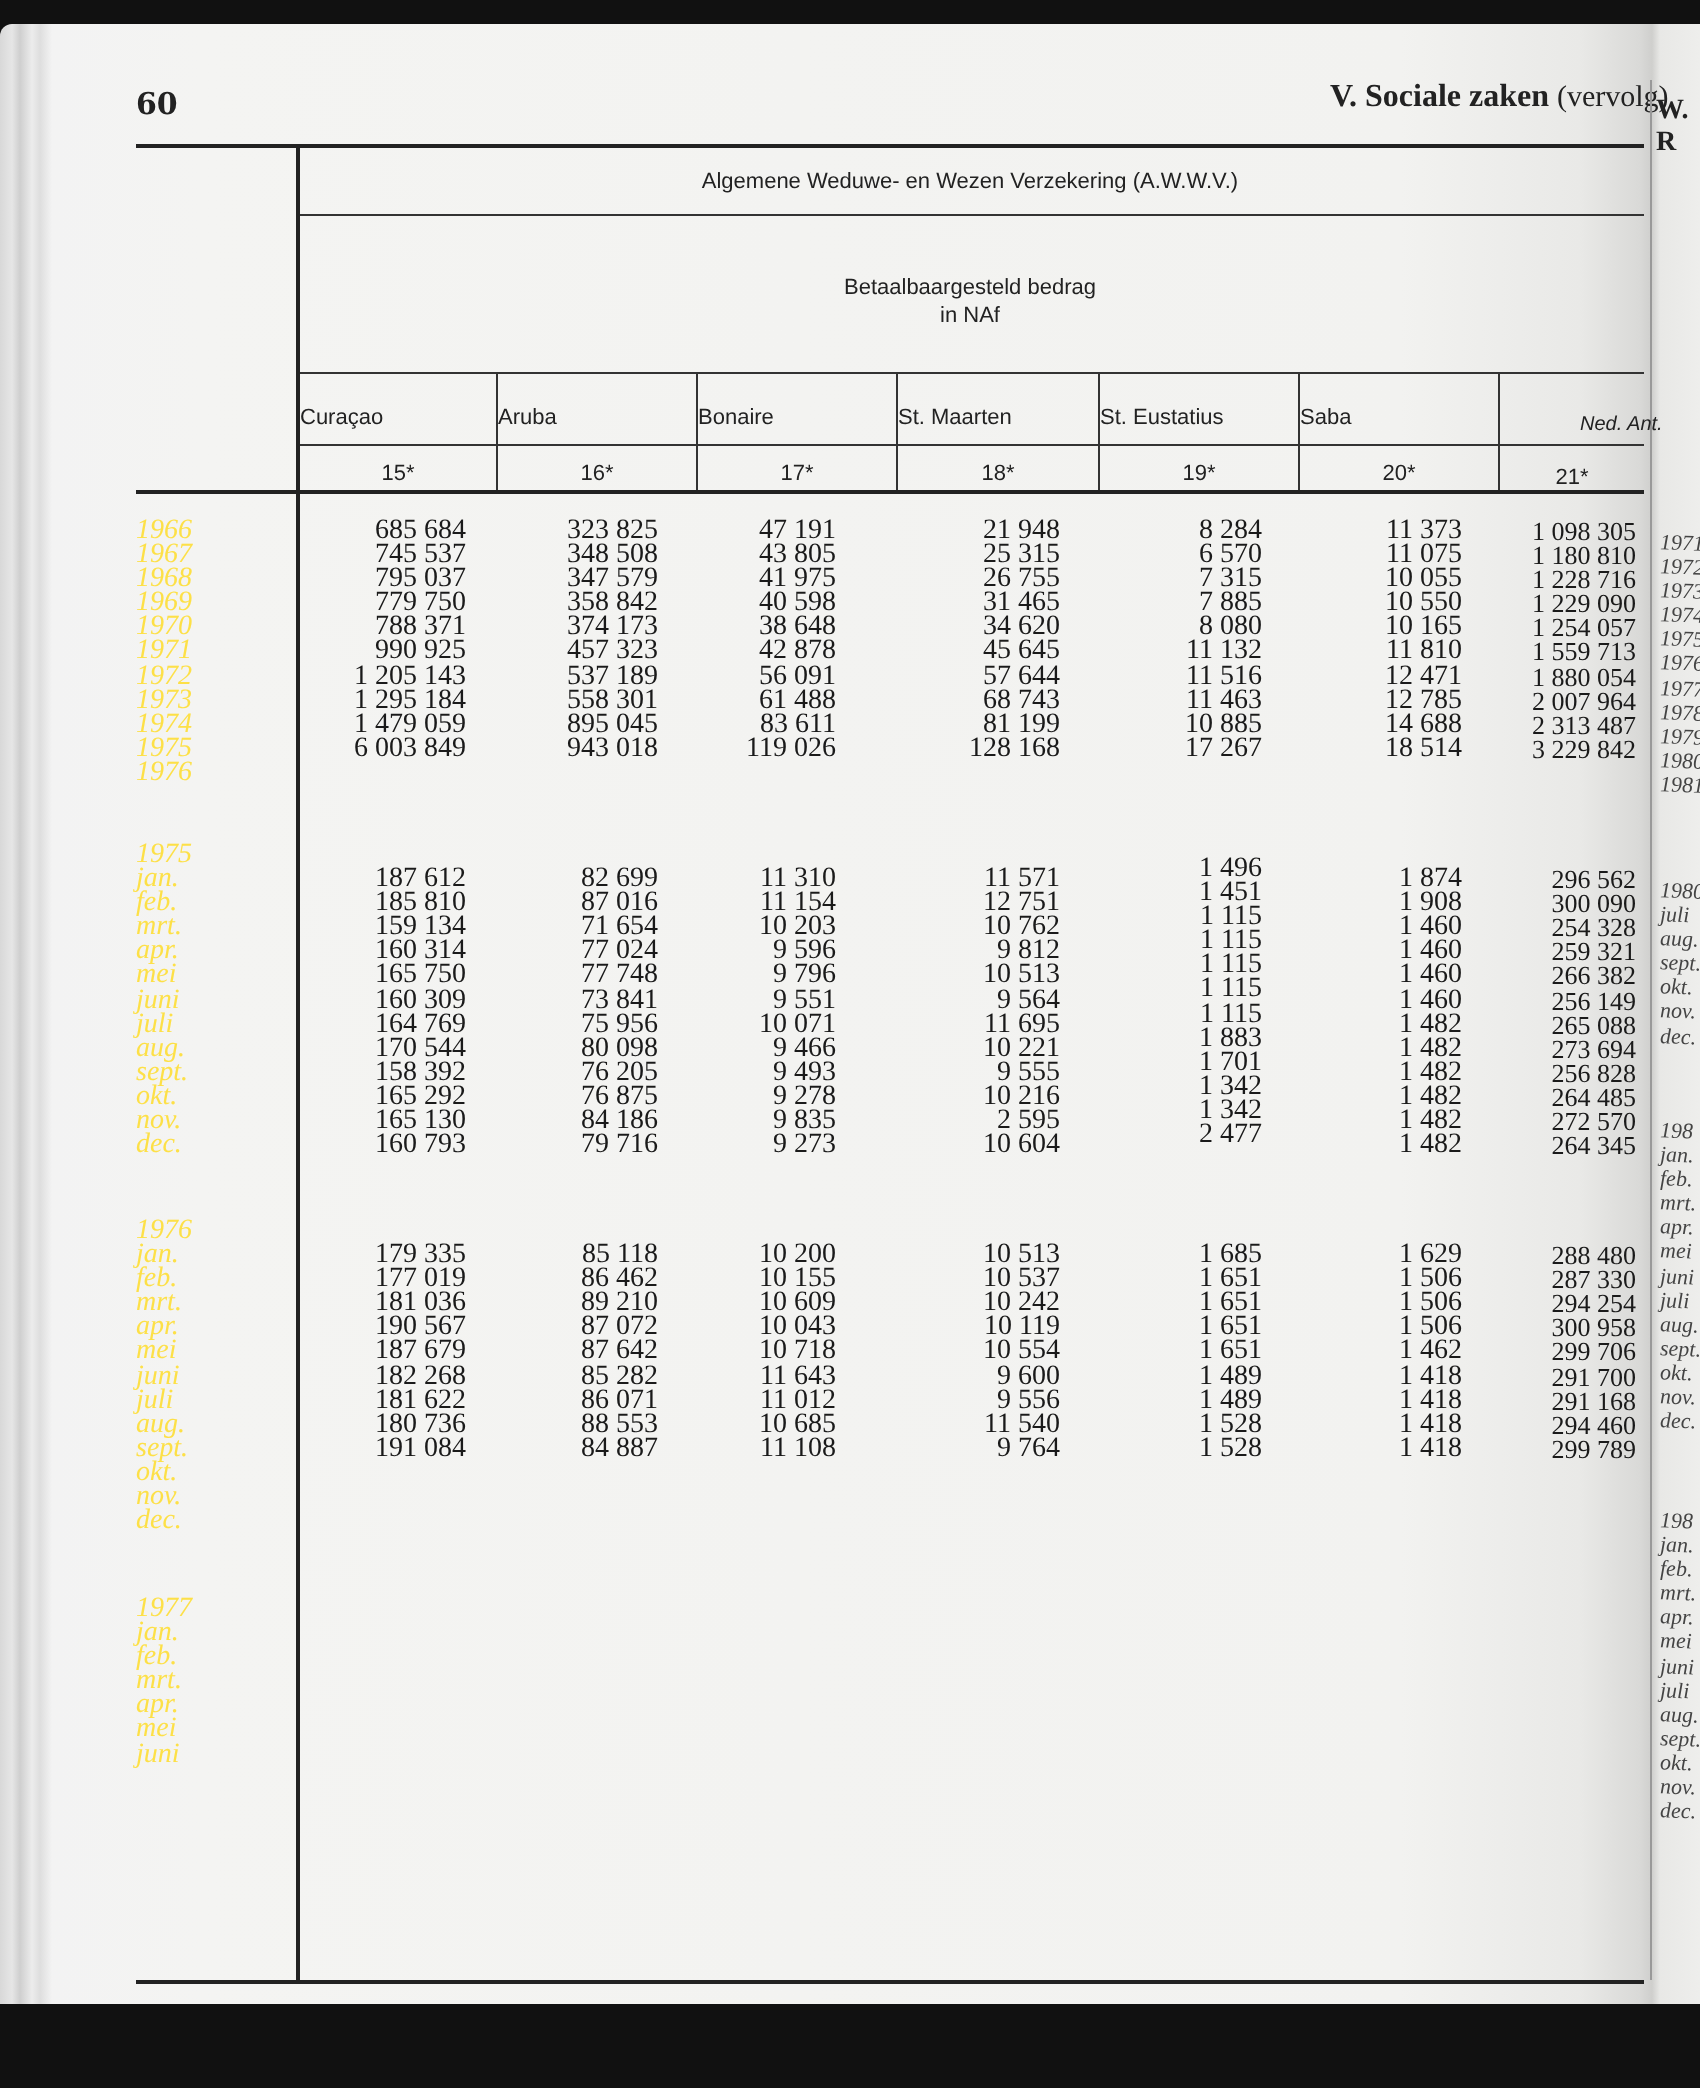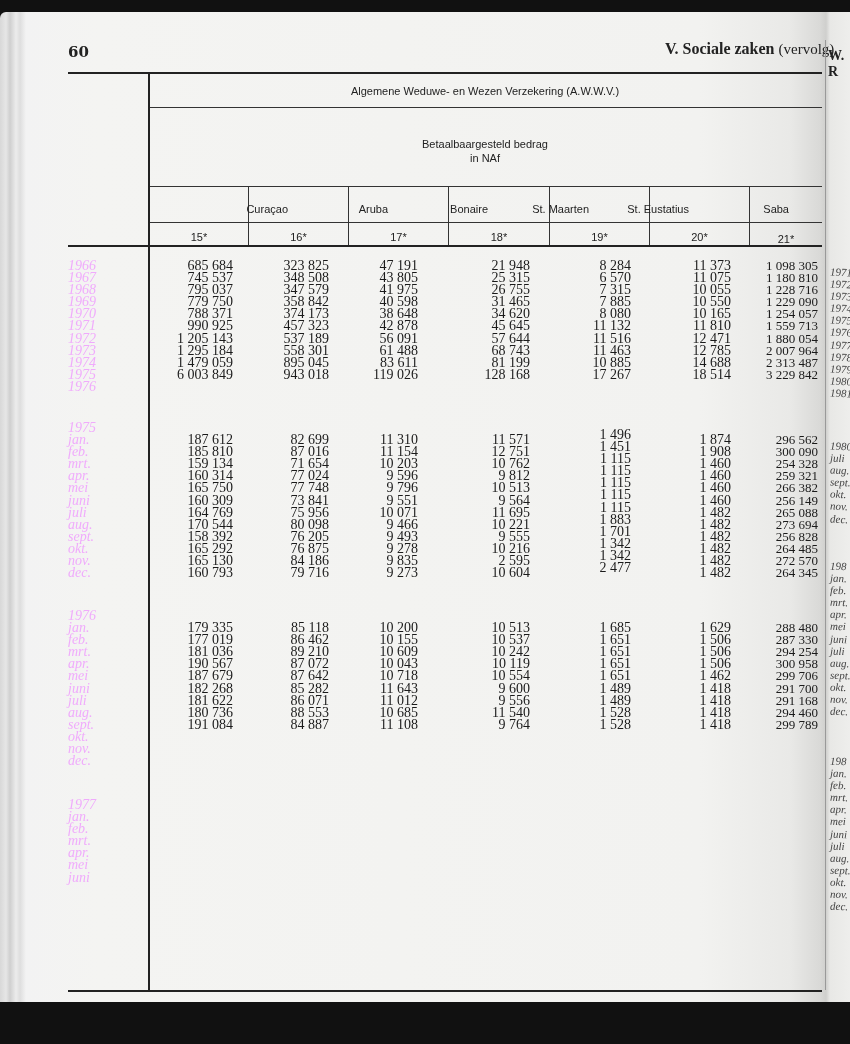--- a/index.html
+++ b/index.html
@@ -29,26 +29,26 @@
     }
     .hline { position: absolute; background: #222; height: 2px; }
     .vline { position: absolute; background: #222; width: 2px; }
     .hthin { position: absolute; background: #333; height: 1px; }
     .vthin { position: absolute; background: #333; width: 1px; }
     .sans { font-family: "Liberation Sans", sans-serif; color: #222; }
     .banner {
       position: absolute; left: 150px; width: 670px; text-align: center; font-size: 11px;
     }
     .col-head {
-      position: absolute; top: 200px; height: 18px; text-align: right; font-size: 11px; line-height: 18px; margin-left: 40px;
+      position: absolute; top: 200px; height: 18px; text-align: left; font-size: 11px; line-height: 18px;
     }
     .col-num {
       position: absolute; top: 229px; height: 16px; text-align: center; font-size: 11px; line-height: 16px;
     }
-    .rowlabels { position: absolute; left: 68px; font-style: italic; font-size: 14px; color: #f0abfc; line-height: 12.1px; }
+    .rowlabels { position: absolute; left: 68px; font-style: italic; font-size: 14px; color: #fde047; line-height: 12.1px; }
     .rowlabels div { height: 12.1px; white-space: nowrap; }
     .colvals { position: absolute; font-size: 14px; color: #1a1a1a; line-height: 12.1px; text-align: right; }
     .colvals div { height: 12.1px; white-space: nowrap; }
     .bleed-col { position: absolute; left: 830px; font-style: italic; font-size: 11px; color: #444; line-height: 12.1px; transform: skewY(2deg); }
     .bleed-col div { height: 12.1px; }
   </style>
 </head>
 <body>
 
 <div class="page"></div>

